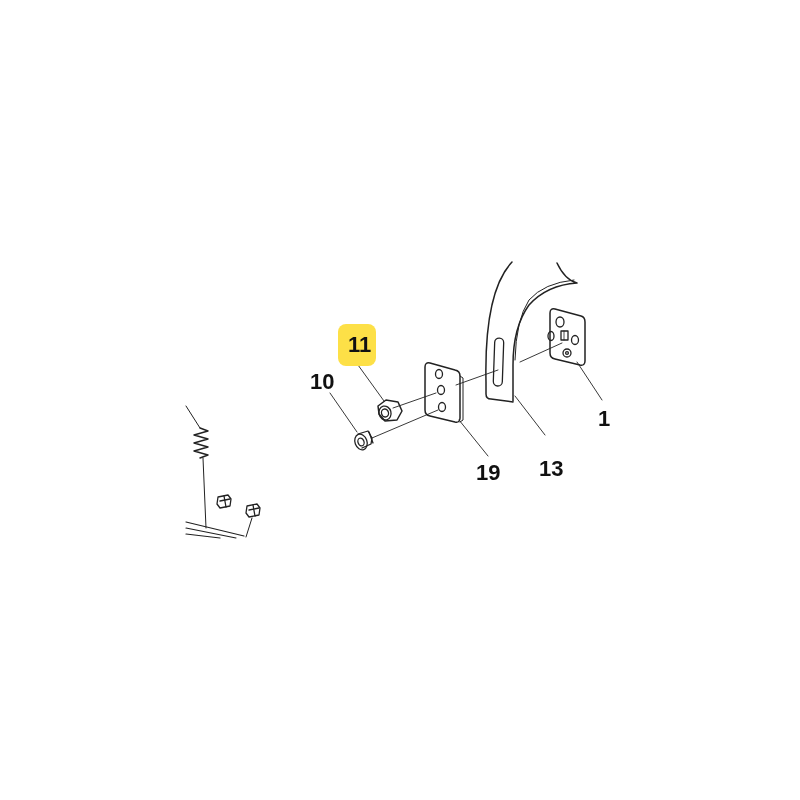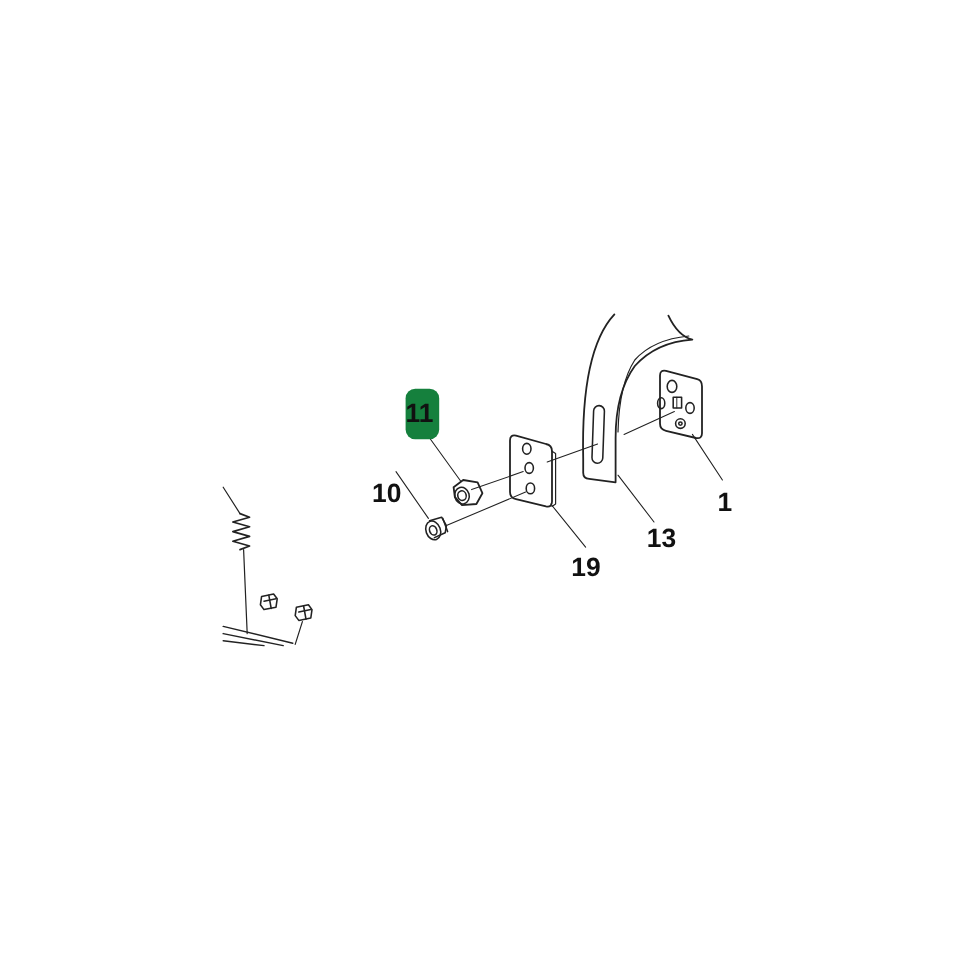--- a/index.html
+++ b/index.html
@@ -7,23 +7,23 @@
     #diagram { position: absolute; left: 0; top: 0; width: 800px; height: 800px; }
     .callout {
       position: absolute;
       font-family: "Liberation Sans", sans-serif;
       font-weight: bold;
       font-size: 22px;
       color: #111;
       line-height: 1;
     }
     .callout.highlight {
-      background: #15803d;
+      background: #fde047;
       border-radius: 8px;
-      padding: 10px 5px 10px 0;
+      padding: 10px 5px 10px 10px;
     }
   </style>
 </head>
 <body>
 
 <svg id="diagram" viewBox="0 0 800 800" xmlns="http://www.w3.org/2000/svg">
   <g fill="none" stroke="#222" stroke-width="1.3" stroke-linejoin="round" stroke-linecap="round">
 
     <g>
       <line x1="186" y1="406" x2="200" y2="428" stroke-width="1"></line>
@@ -97,24 +97,24 @@
       <line x1="459" y1="420" x2="488" y2="456"></line>
       <line x1="515" y1="396" x2="545" y2="435"></line>
       <line x1="577" y1="362" x2="602" y2="400"></line>
     </g>
   </g>
 </svg>
 
 <div class="callout highlight" style="left:338px; top:324px;">
   <span>11</span>
 </div>
-<div class="callout" style="left:310px; top:371px;margin-top:29px;">
+<div class="callout" style="left:310px; top:371px;">
   <span>10</span>
 </div>
 <div class="callout" style="left:476px; top:462px;">
   <span>19</span>
 </div>
-<div class="callout" style="left:539px; top:438px;">
+<div class="callout" style="left:539px; top:458px;">
   <span>13</span>
 </div>
 <div class="callout" style="left:598px; top:408px;">
   <span>1</span>
 </div>
 
 </body></html>

